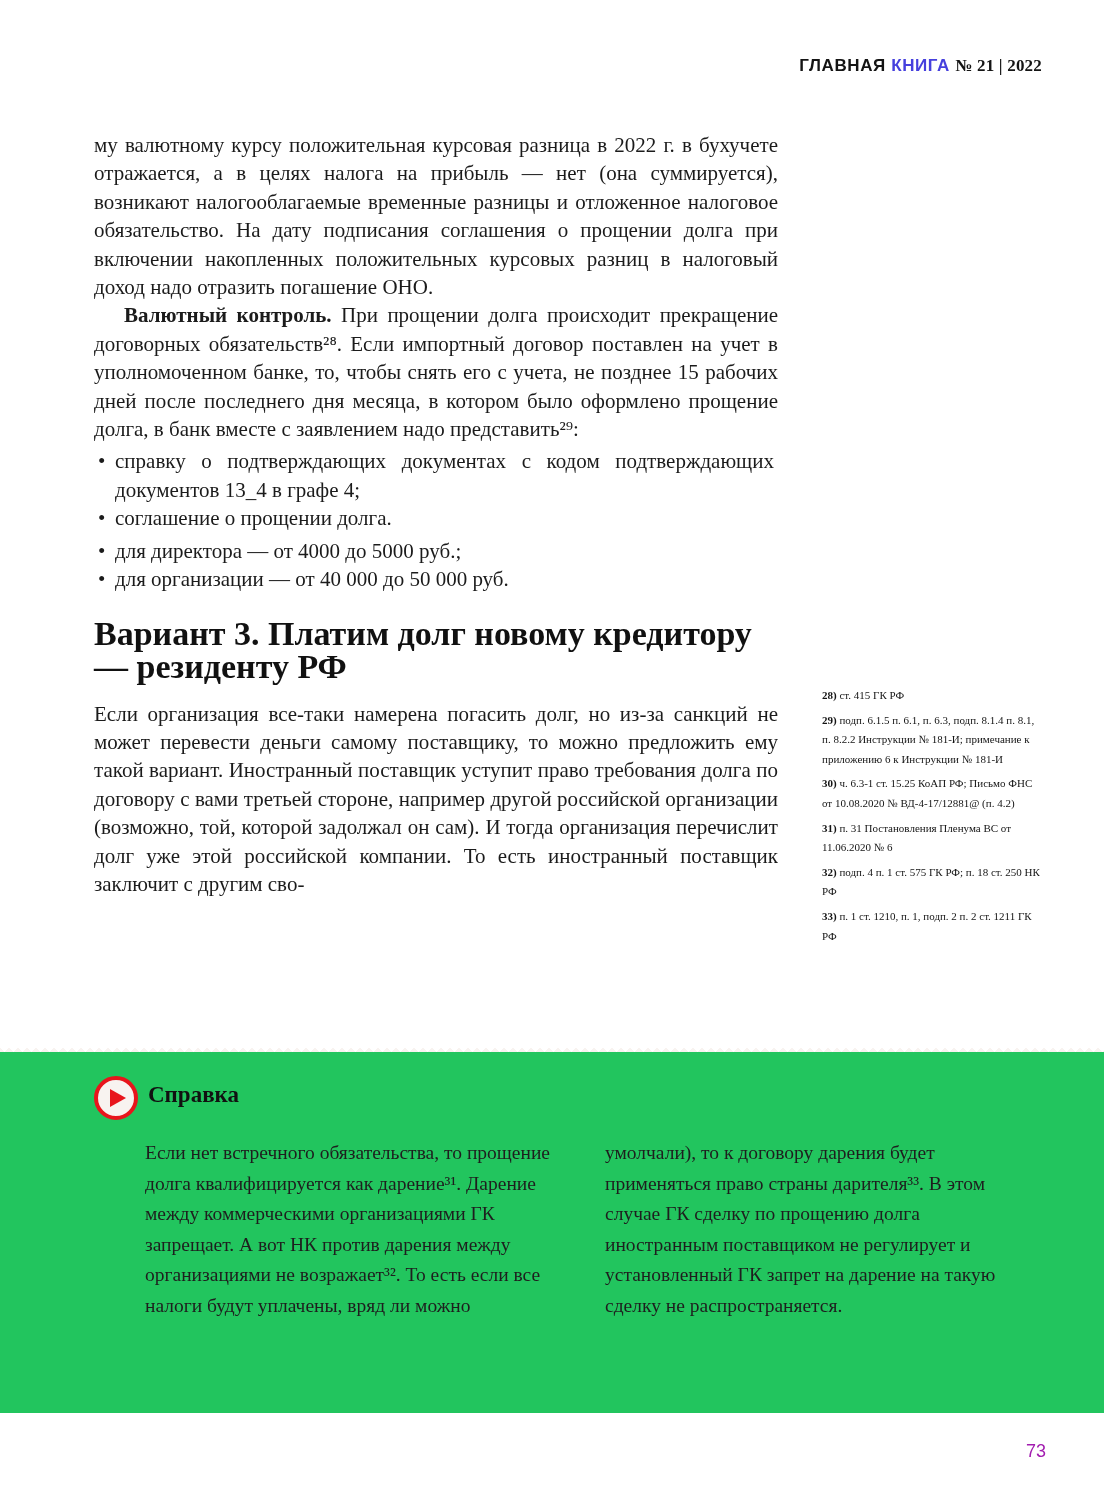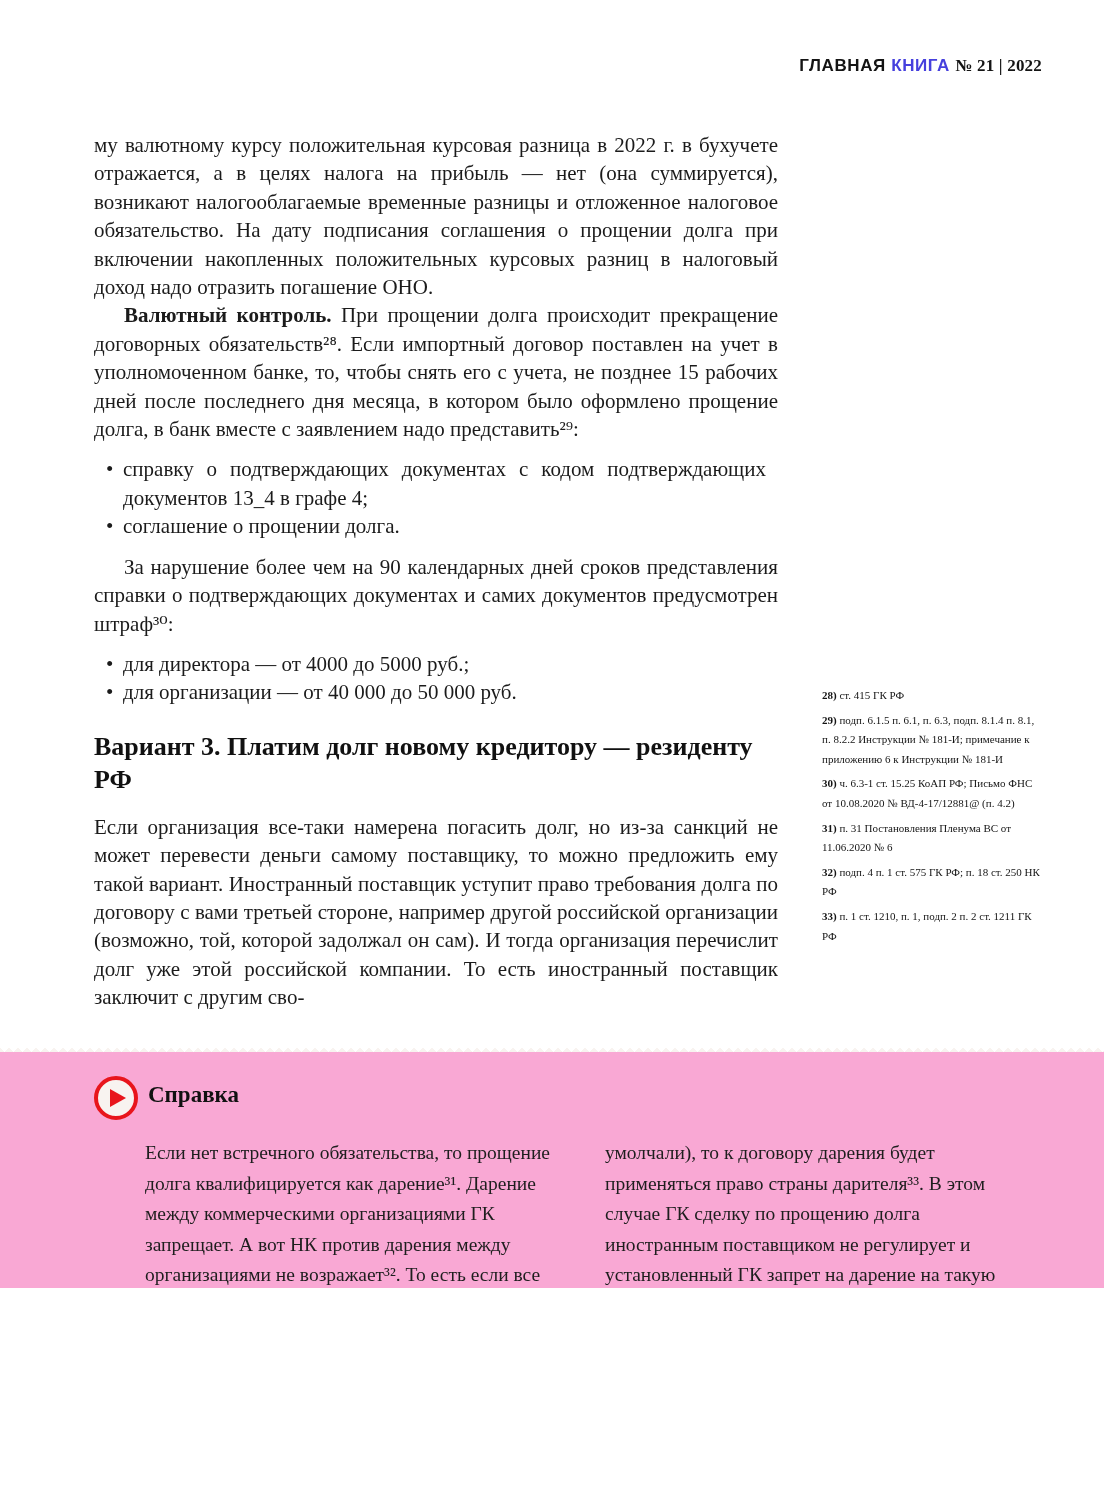--- a/index.html
+++ b/index.html
@@ -1,44 +1,44 @@
 <!DOCTYPE html>
 <html lang="ru"><head>
 <meta charset="utf-8">
 <style>
   html,body{margin:0;padding:0;}
   body{width:1104px;height:1500px;background:#ffffff;position:relative;
        font-family:"Liberation Serif","DejaVu Serif",serif;color:#1b1b1b;
        -webkit-font-smoothing:antialiased;}
-  .page{position:absolute;inset:0;width:1104px;height:1288px;overflow:hidden;background:#fff;}
+  .page{position:absolute;inset:0;width:1104px;height:1500px;overflow:hidden;background:#fff;}
 
   
   .header{position:absolute;top:56px;right:62px;font-family:"Liberation Sans","DejaVu Sans",sans-serif;
           font-weight:bold;font-size:17px;letter-spacing:0.6px;white-space:nowrap;}
   .header .brand-black{color:#141414;}
   .header .brand-blue{color:#4640dd;}
   .header .issue{font-family:"Liberation Serif","DejaVu Serif",serif;font-weight:bold;color:#141414;letter-spacing:0.2px;}
 
   
   .main{position:absolute;left:94px;top:131px;width:684px;font-size:21px;line-height:28.4px;text-align:justify;}
   .main p{margin:0;}
   .indent{text-indent:30px;}
   .lead-bold{font-weight:bold;}
-  ul.bullets{list-style:none;margin:12px;padding:0;}
+  ul.bullets{list-style:none;margin:4px;padding:0;}
   ul.bullets li{position:relative;padding-left:17px;text-align:justify;}
   ul.bullets li::before{content:"\2022";position:absolute;left:0;top:0;}
-  h2.section-heading{font-size:26px;line-height:33px;font-weight:bold;margin:23px 0 17px 0;text-align:left;color:#111;}
+  h2.section-heading{font-size:34px;line-height:33px;font-weight:bold;margin:23px 0 17px 0;text-align:left;color:#111;}
 
   
   .footnotes{position:absolute;left:822px;top:686px;width:222px;font-size:11px;line-height:19.6px;color:#141414;text-align:left;}
   .footnote{margin-bottom:5px;}
   .footnote b{font-weight:bold;}
 
   
-  .spravka{position:absolute;left:0;top:1052px;width:1104px;height:361px;background:#f9a8d4;}
+  .spravka{position:absolute;left:0;top:1052px;width:1104px;height:361px;background:#22c55e;}
   .spravka::before{content:"";position:absolute;top:-7px;left:0;right:0;height:7px;
       background:linear-gradient(45deg,#f8f3f0 3.5px,transparent 0),
                  linear-gradient(-45deg,#f8f3f0 3.5px,transparent 0);
       background-repeat:repeat-x;background-position:left bottom;background-size:9px 9px;}
   .play-icon{position:absolute;left:94px;top:24px;width:44px;height:44px;box-sizing:border-box;
       border:4.5px solid #e8151c;border-radius:50%;background:#f8f3f0;}
   .play-icon::after{content:"";position:absolute;left:12px;top:8.5px;width:0;height:0;
       border-left:16px solid #e8151c;border-top:9px solid transparent;border-bottom:9px solid transparent;}
   .spravka-title{position:absolute;left:148px;top:30px;font-size:23px;font-weight:bold;color:#111;}
   .spravka-cols{position:absolute;left:145px;top:86px;width:890px;display:flex;gap:30px;}
@@ -61,21 +61,20 @@
     <span class="issue">№ 21 | 2022</span>
   </div>
 
   <div class="main">
     <p>му валютному курсу положительная курсовая разница в 2022 г. в бухучете отражается, а в целях налога на прибыль — нет (она суммируется), возникают налогооблагаемые временные разницы и отложенное налоговое обязательство. На дату подписания соглашения о прощении долга при включении накопленных положительных курсовых разниц в налоговый доход надо отразить погашение ОНО.</p>
     <p class="indent"><span class="lead-bold">Валютный контроль.</span><span> При прощении долга происходит прекращение договорных обязательств²⁸. Если импортный договор поставлен на учет в уполномоченном банке, то, чтобы снять его с учета, не позднее 15 рабочих дней после последнего дня месяца, в котором было оформлено прощение долга, в банк вместе с заявлением надо представить²⁹:</span></p>
     <ul class="bullets">
       <li>справку о подтверждающих документах с кодом подтверждающих документов 13_4 в графе 4;</li>
       <li>соглашение о прощении долга.</li>
     </ul>
-    <p class="indent">За нарушение более чем на 90 календарных дней сроков представления справки о подтверждающих документах и самих документов предусмотрен штраф³⁰:</p>
     <ul class="bullets">
       <li>для директора — от 4000 до 5000 руб.;</li>
       <li>для организации — от 40 000 до 50 000 руб.</li>
     </ul>
     <h2 class="section-heading">Вариант 3. Платим долг новому кредитору — резиденту РФ</h2>
     <p>Если организация все-таки намерена погасить долг, но из-за санкций не может перевести деньги самому поставщику, то можно предложить ему такой вариант. Иностранный поставщик уступит право требования долга по договору с вами третьей стороне, например другой российской организации (возможно, той, которой задолжал он сам). И тогда организация перечислит долг уже этой российской компании. То есть иностранный поставщик заключит с другим сво-</p>
   </div>
 
   <div class="footnotes">
     <div class="footnote"><b>28)</b> <span>ст. 415 ГК РФ</span></div>

